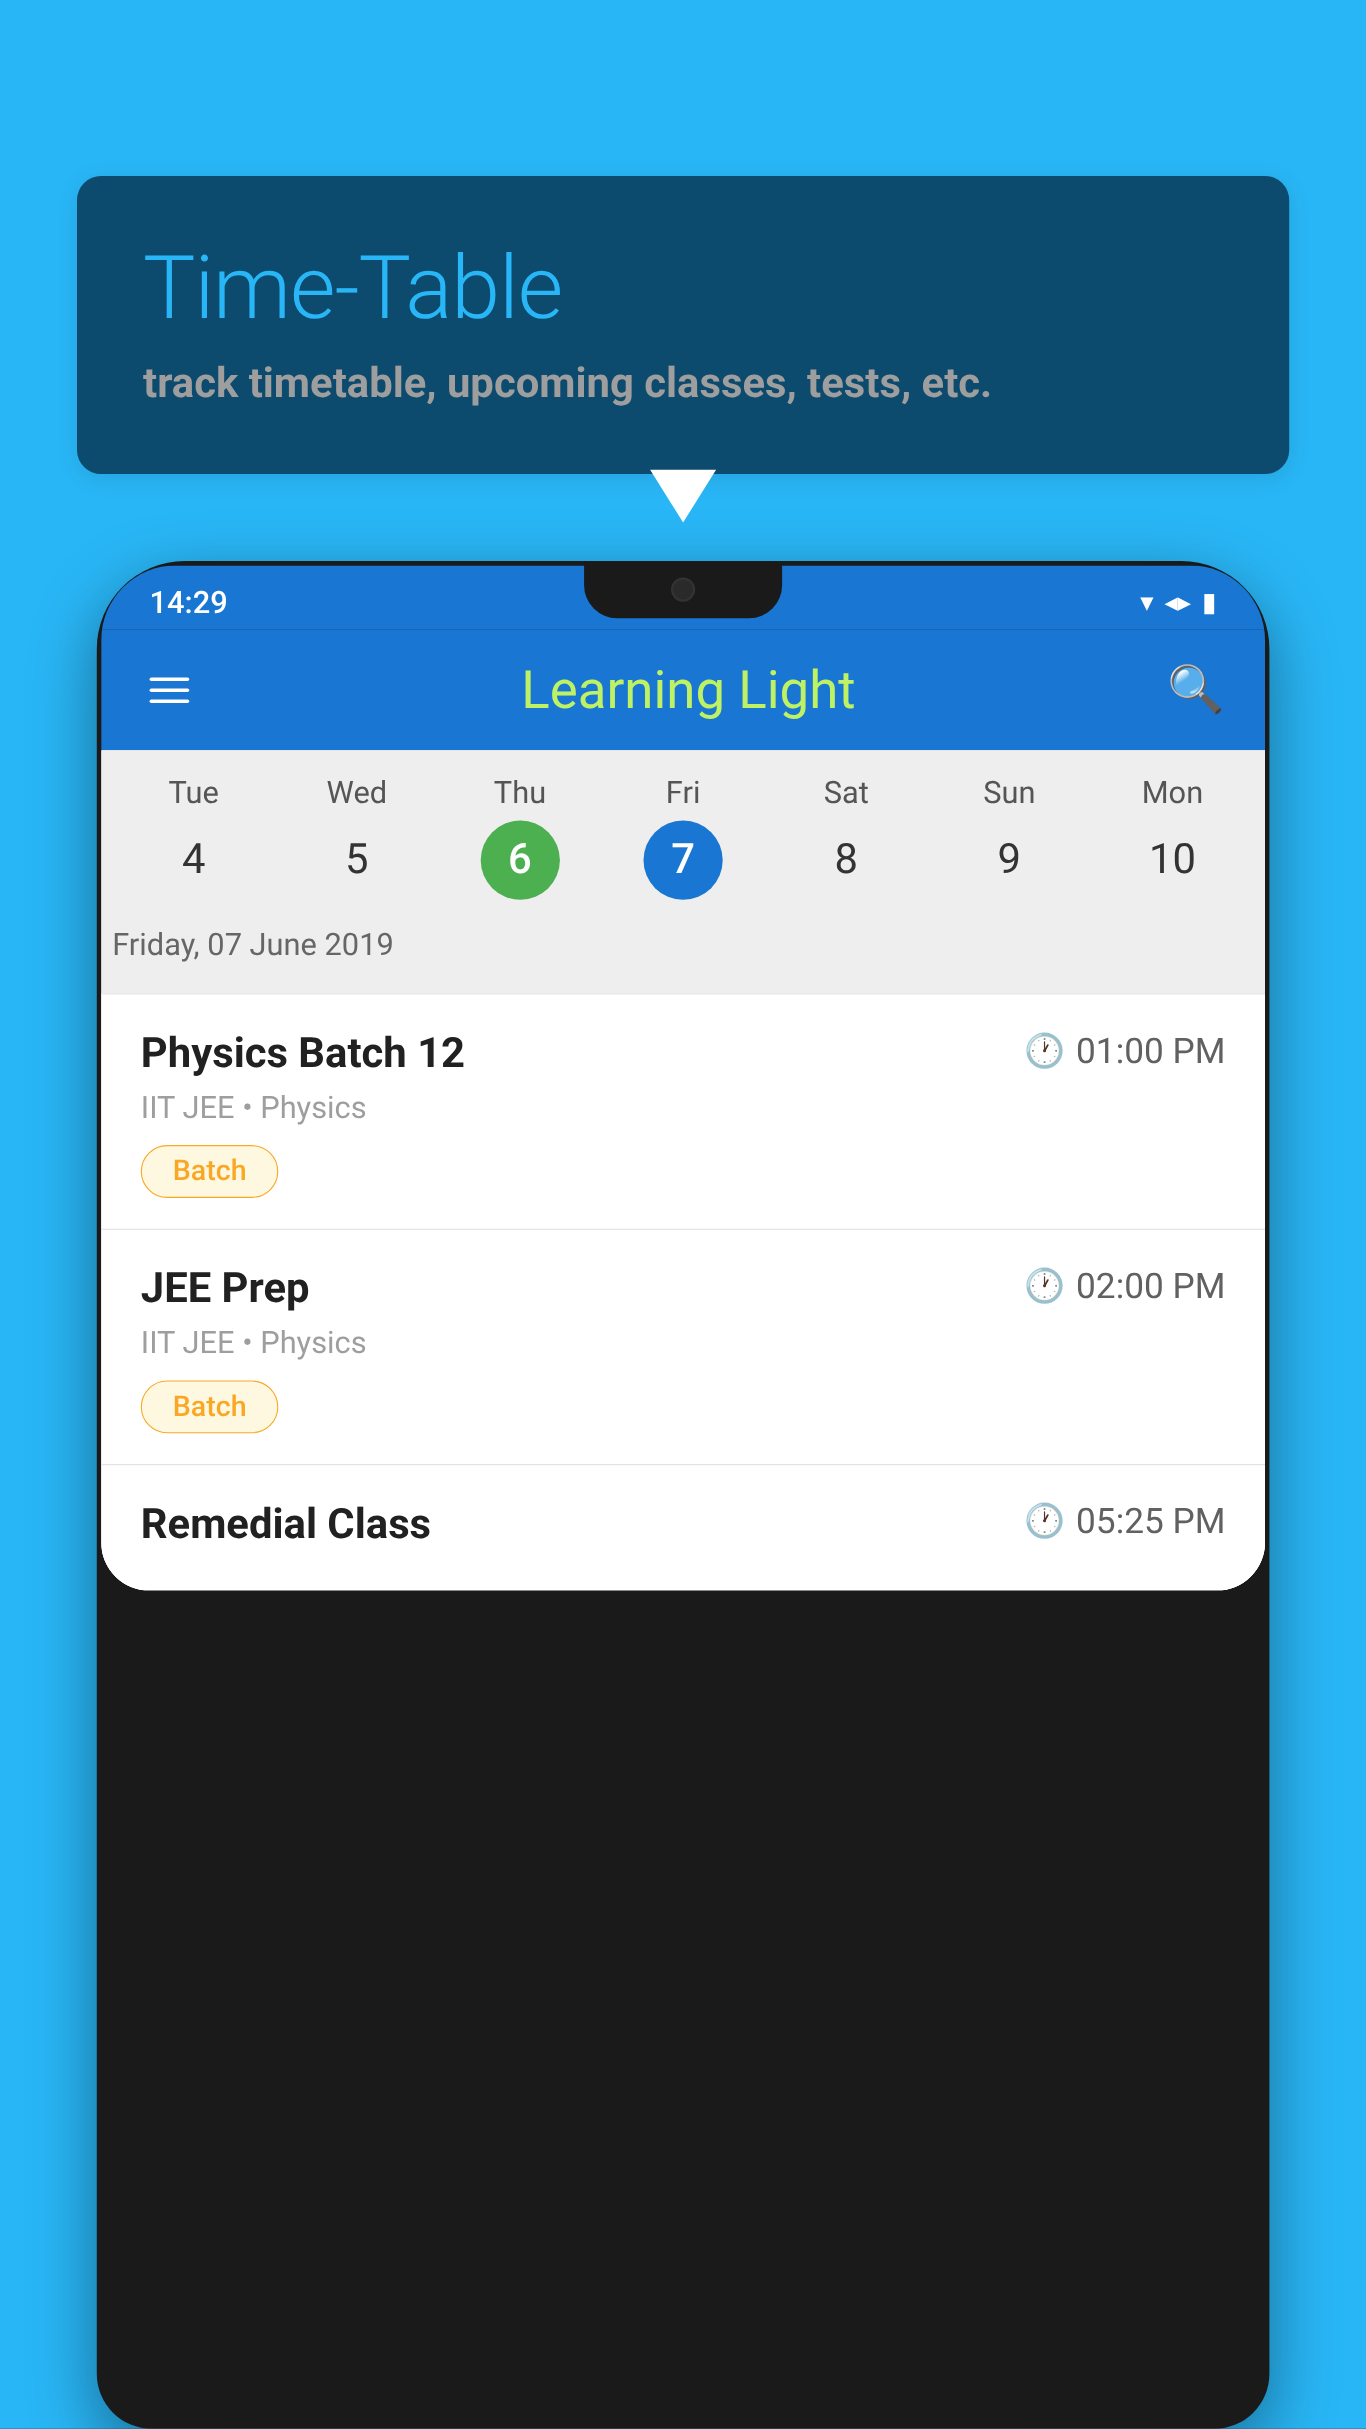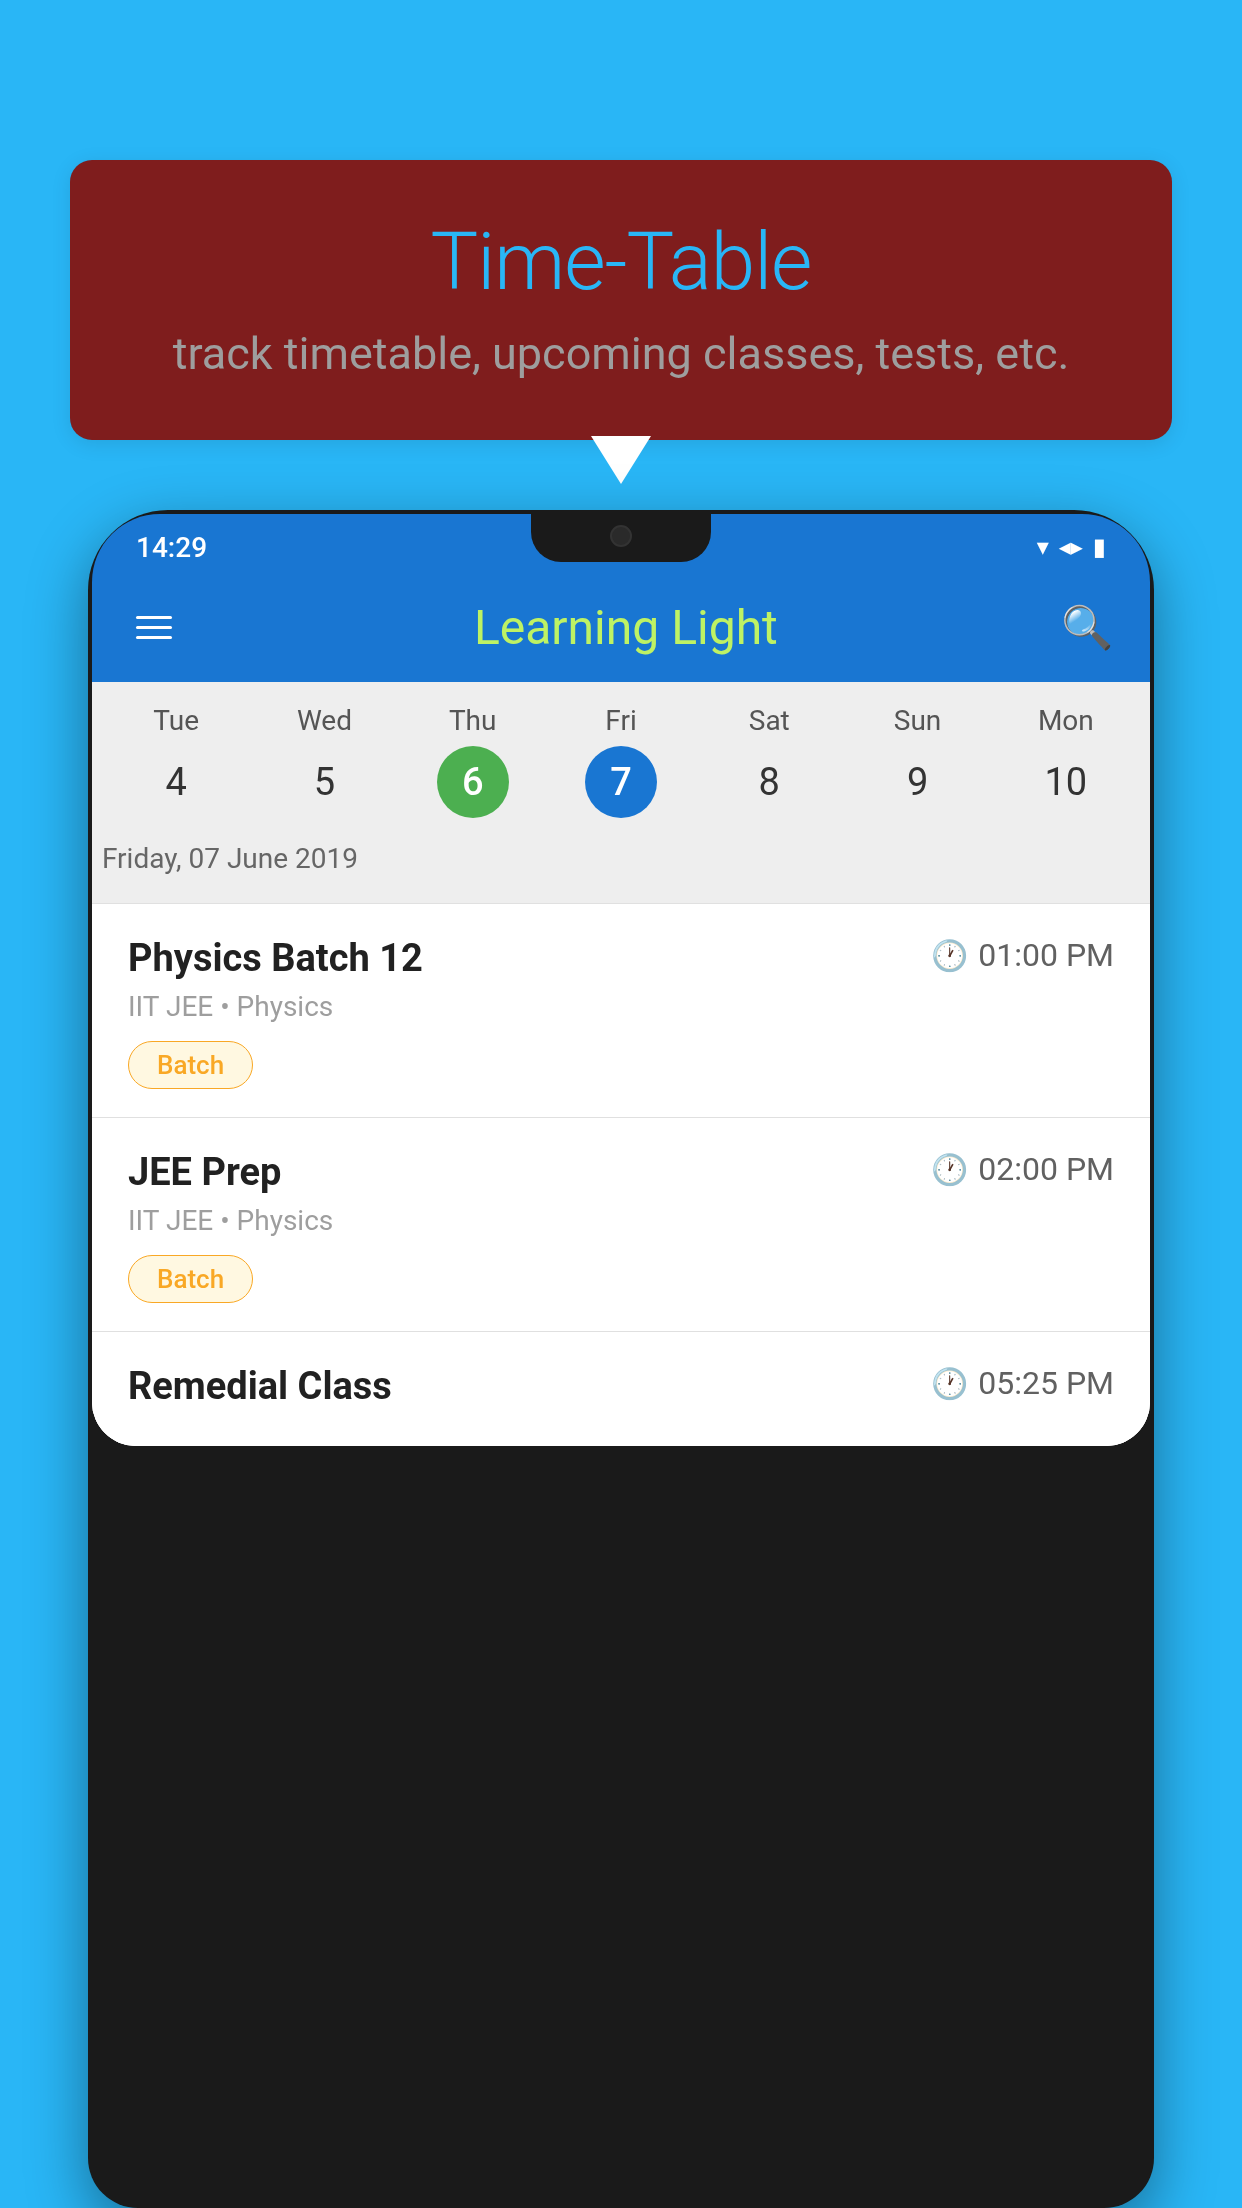--- a/index.html
+++ b/index.html
@@ -16,24 +16,23 @@
 
     
     .speech-bubble-container {
       position: absolute;
       top: 160px;
       left: 70px;
       right: 70px;
     }
 
     .speech-bubble {
-      background: #7f1d1d;
+      background: #0c4a6e;
       border-radius: 22px;
-      padding: 55px 80px 60px;
-      text-align: center;
+      padding: 55px 60px 60px;
       box-shadow: 0 4px 20px rgba(0,0,0,0.1);
       position: relative;
     }
 
     .speech-bubble::after {
       content: '';
       position: absolute;
       bottom: -44px;
       left: 50%;
       transform: translateX(-50%);
@@ -46,23 +45,23 @@
 
     .speech-bubble-title {
       font-size: 80px;
       font-weight: 300;
       color: #29B6F6;
       margin-bottom: 18px;
       letter-spacing: -1px;
     }
 
     .speech-bubble-subtitle {
-      font-size: 45px;
+      font-size: 38px;
       color: #9E9E9E;
-      font-weight: 400;
+      font-weight: 700;
     }
 
     
     .phone-frame {
       position: absolute;
       top: 510px;
       left: 88px;
       right: 88px;
       bottom: 0px;
       background: #1a1a1a;

